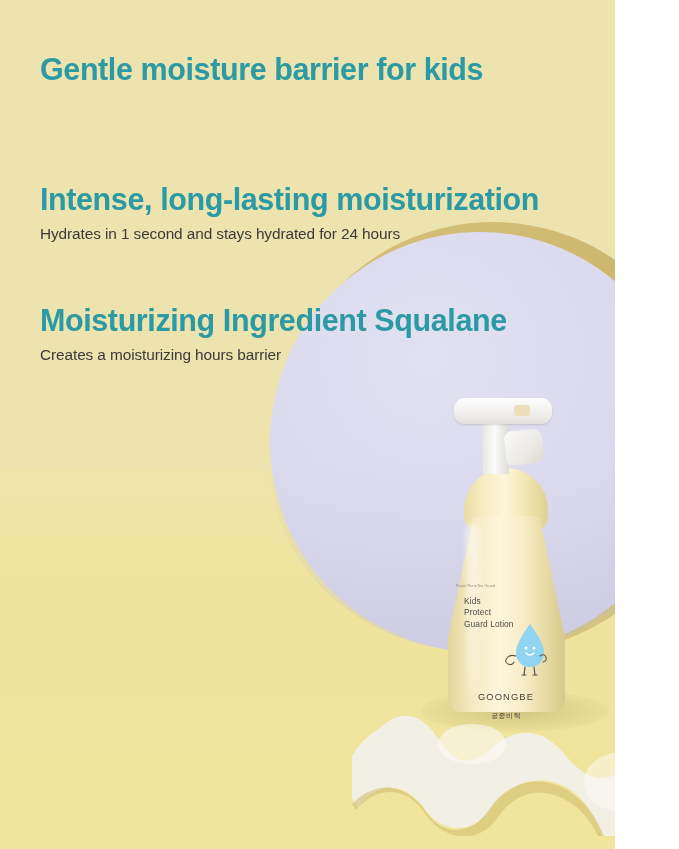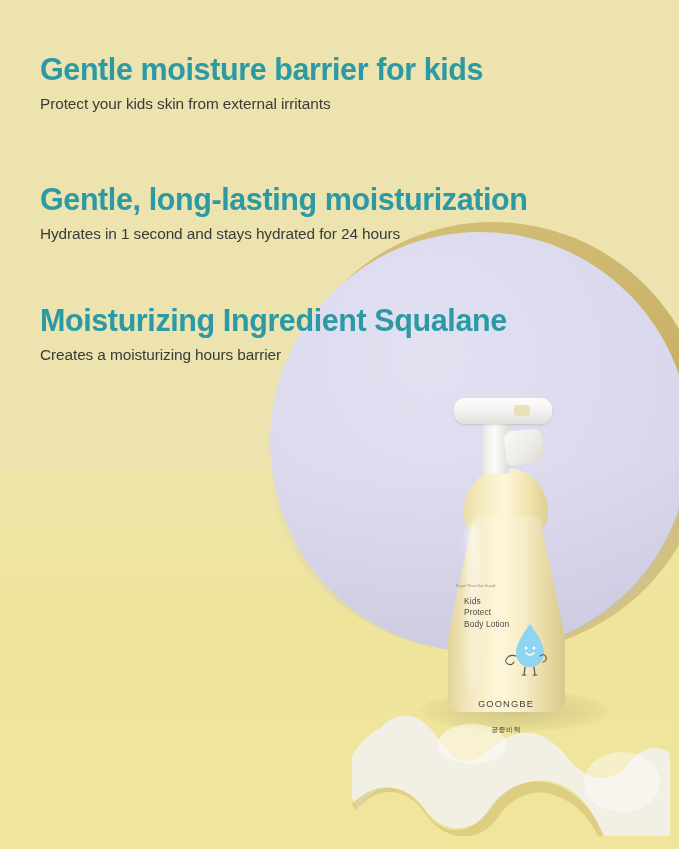--- a/index.html
+++ b/index.html
@@ -8,21 +8,21 @@
   }
   body {
     width: 679px;
     height: 849px;
     font-family: "Liberation Sans", sans-serif;
     overflow: hidden;
   }
 
   .ad {
     position: relative;
-    width: 679px;
+    width: 615px;
     height: 849px;
     background: #ece3ae;
     overflow: hidden;
   }
 
   
   .stage-floor {
     position: absolute;
     left: 0;
     top: 470px;
@@ -220,21 +220,21 @@
     left: 14px;
     top: 284px;
     width: 120px;
     text-align: center;
     z-index: 3;
   }
   .brand-en {
     font-size: 9.4px;
     letter-spacing: 1.1px;
     color: #45423c;
-    margin: 16px;
+    margin: 9px;
   }
   .brand-kr {
     font-size: 7px;
     letter-spacing: 0.4px;
     color: #45423c;
     margin: 1px 0 0 0;
   }
 
   .droplet-mascot {
     position: absolute;
@@ -249,25 +249,24 @@
 <body>
 
 <div class="ad">
 
   <div class="stage-floor"></div>
   <div class="rim-disc"></div>
   <div class="lav-disc"></div>
 
   <div class="copy-block blk1">
     <h2 class="headline">Gentle moisture barrier for kids</h2>
-    <p class="subline">Protect your kids skin from external irritants</p>
   </div>
 
   <div class="copy-block blk2">
-    <h2 class="headline">Gentle, long-lasting moisturization</h2>
+    <h2 class="headline">Intense, long-lasting moisturization</h2>
     <p class="subline">Hydrates in 1 second and stays hydrated for 24 hours</p>
   </div>
 
   <div class="copy-block blk3">
     <h2 class="headline">Moisturizing Ingredient Squalane</h2>
     <p class="subline">Creates a moisturizing hours barrier</p>
   </div>
 
   <div class="bottle-shadow"></div>
 
@@ -298,21 +297,21 @@
     <div class="b-nozzle"></div>
     <div class="b-cap">
       <div class="b-cap-dot"></div>
     </div>
 
     <div class="label">
       <p class="lbl-tag">Royal TheraTea Guard</p>
       <p class="lbl-name">
         <span>Kids</span><br>
         <span>Protect</span><br>
-        <span>Body Lotion</span>
+        <span>Guard Lotion</span>
       </p>
     </div>
 
     <svg class="droplet-mascot" viewBox="0 0 48 58">
       <path d="M30,4 C30,4 44,22 44,32 C44,41 38,47 30,47 C22,47 16,41 16,32 C16,22 30,4 30,4 Z" fill="#8fd4f0"></path>
       <circle cx="26" cy="28" r="1.5" fill="#ffffff"></circle>
       <circle cx="34" cy="28" r="1.5" fill="#ffffff"></circle>
       <path d="M26,33 Q30,37 34,33" stroke="#ffffff" stroke-width="1.4" fill="none" stroke-linecap="round"></path>
       <path d="M16,36 Q10,34 7,38 Q4,42 8,44 Q12,46 14,42" stroke="#5c5a55" stroke-width="1.1" fill="none" stroke-linecap="round"></path>
       <path d="M40,36 Q44,33 46,37 Q47,41 43,42" stroke="#5c5a55" stroke-width="1.1" fill="none" stroke-linecap="round"></path>

